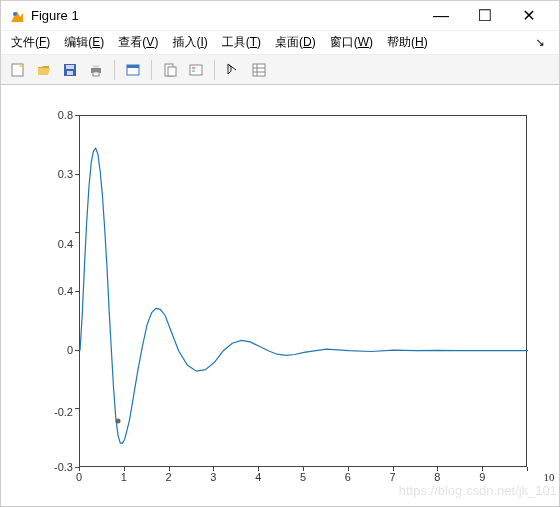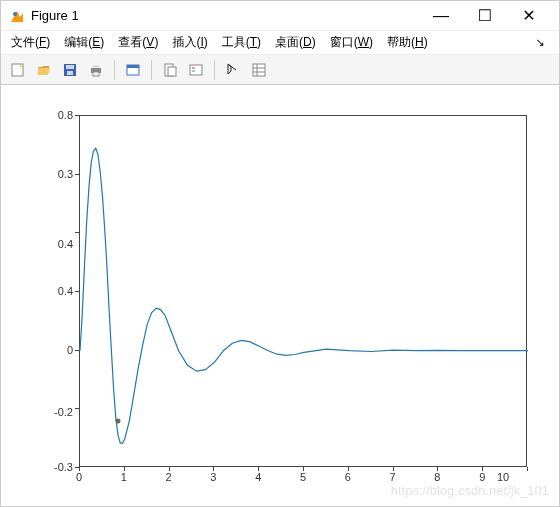--- a/index.html
+++ b/index.html
@@ -16,21 +16,21 @@
   .toolbar { height:30px; display:flex; align-items:center; gap:4px; padding:0 6px; background:#f5f5f5; border-bottom:1px solid #ccc;}
   .tb-sep { width:1px; height:20px; background:#ccc; margin:0 3px; }
   .tb-btn { width:22px; height:22px; display:flex; align-items:center; justify-content:center; cursor:pointer; border:1px solid transparent; }
   .plotwrap { position:absolute; left:0; right:0; top:86px; bottom:2px; background:#fff;}
   .plot-area { position:absolute; left:78px; top:28px; width:448px; height:352px; border:1px solid #444; background:#fff;}
   .ytick { position:absolute; right:486px; font-size:11px; color:#333; transform:translateY(-50%); text-align:right; width:40px;}
   .ytick-line { position:absolute; left:78px; width:4px; height:1px; background:#444;}
   .xtick { position:absolute; top:384px; font-size:11px; color:#333; transform:translateX(-50%);}
   .xtick-line { position:absolute; top:380px; height:4px; width:1px; background:#444;}
   .marker { position:absolute; width:5px; height:5px; border-radius:50%; background:#6b6b4b; transform:translate(-50%,-50%);}
-  .watermark { position:absolute; right:10px; bottom:6px; font-size:13px; color:rgba(0,0,0,0.12); font-style:normal; letter-spacing:0px; pointer-events:none;}
+  .watermark { position:absolute; right:2px; bottom:6px; font-size:13px; color:rgba(0,0,0,0.12); font-style:normal; letter-spacing:0px; pointer-events:none;}
   svg.line { position:absolute; left:0; top:0; width:448px; height:352px; overflow:visible;}
 </style>
 </head>
 <body>
 
 <div class="titlebar">
   <span class="title-icon">
     <svg viewBox="0 0 16 16" width="16" height="16">
         <polygon points="2,14 8,3 11,9 14,5 14,14" fill="#f39c12"></polygon>
         <circle cx="6" cy="6" r="2" fill="#3a76c4"></circle>
@@ -167,17 +167,17 @@
       <div class="xtick" style="left: 302px;">5</div>
       <div class="xtick-line" style="left: 302px;"></div>
       <div class="xtick" style="left: 346.8px;">6</div>
       <div class="xtick-line" style="left: 346.8px;"></div>
       <div class="xtick" style="left: 391.6px;">7</div>
       <div class="xtick-line" style="left: 391.6px;"></div>
       <div class="xtick" style="left: 436.4px;">8</div>
       <div class="xtick-line" style="left: 436.4px;"></div>
       <div class="xtick" style="left: 481.2px;">9</div>
       <div class="xtick-line" style="left: 481.2px;"></div>
-      <div class="xtick" style="left: 502px;">10</div>
+      <div class="xtick" style="left: 548px; font-family: Liberation Serif, serif;">10</div>
       <div class="xtick-line" style="left: 526px;"></div>
     </div>
   <div class="watermark">https://blog.csdn.net/jk_101</div>
 </div>
 
 </body></html>

